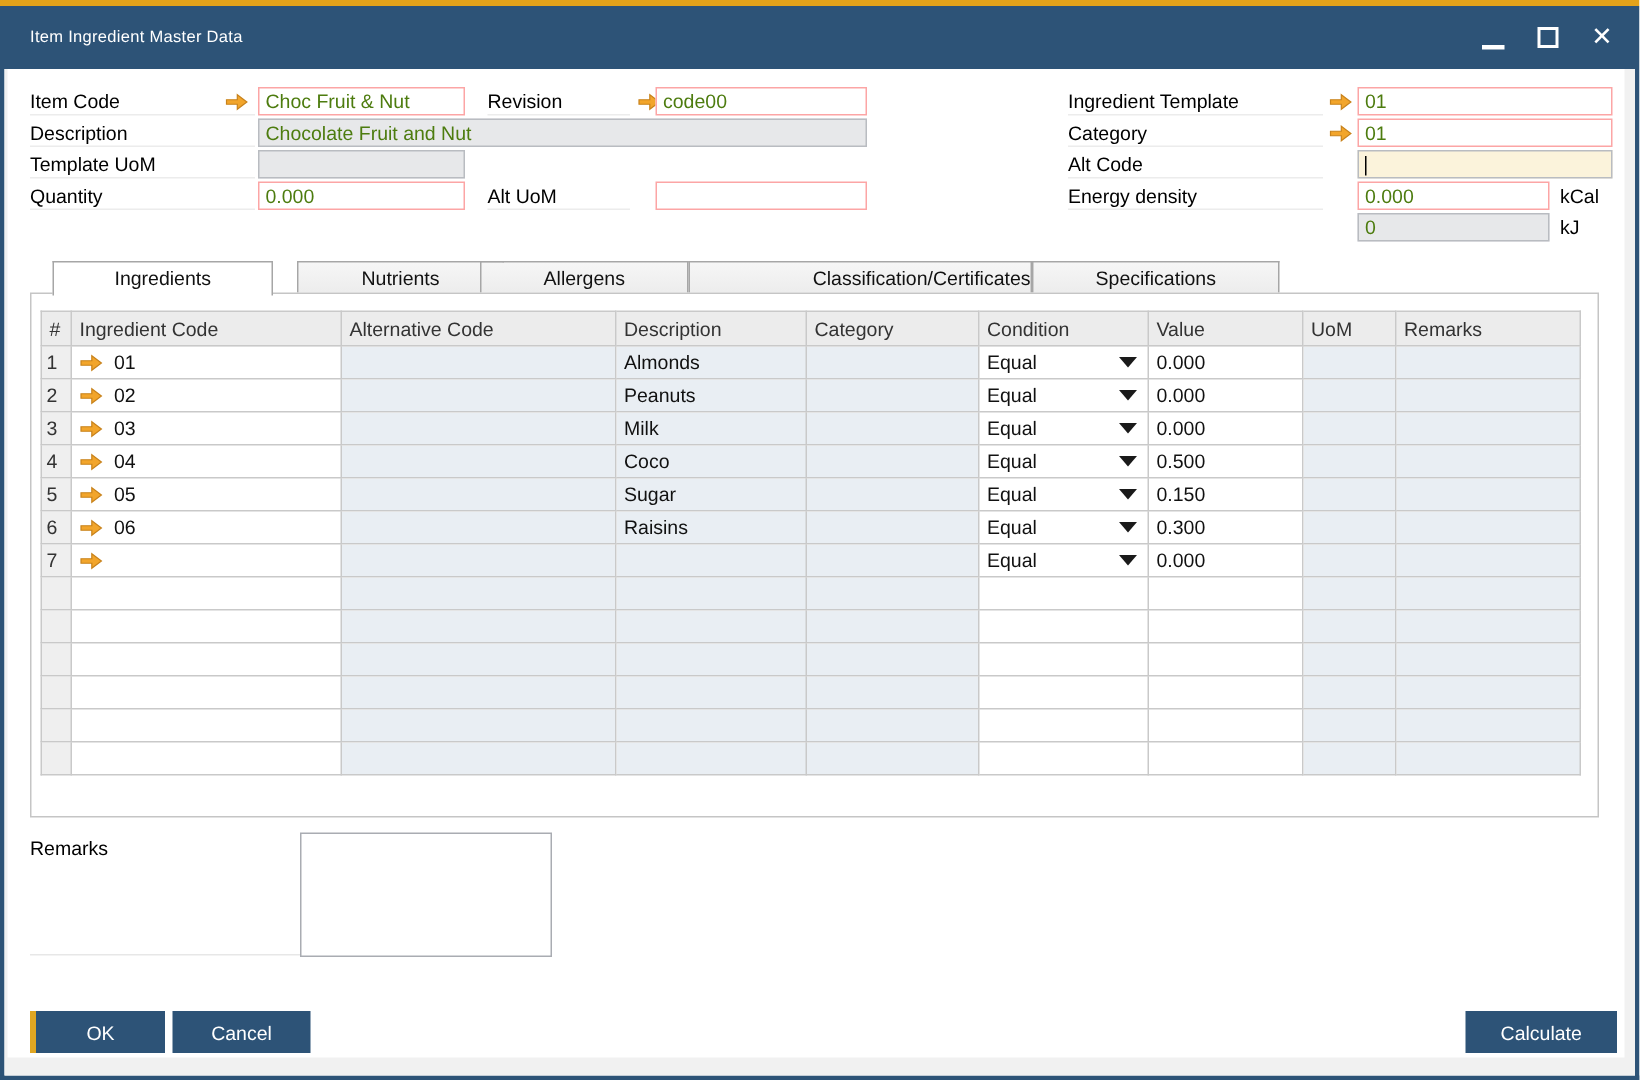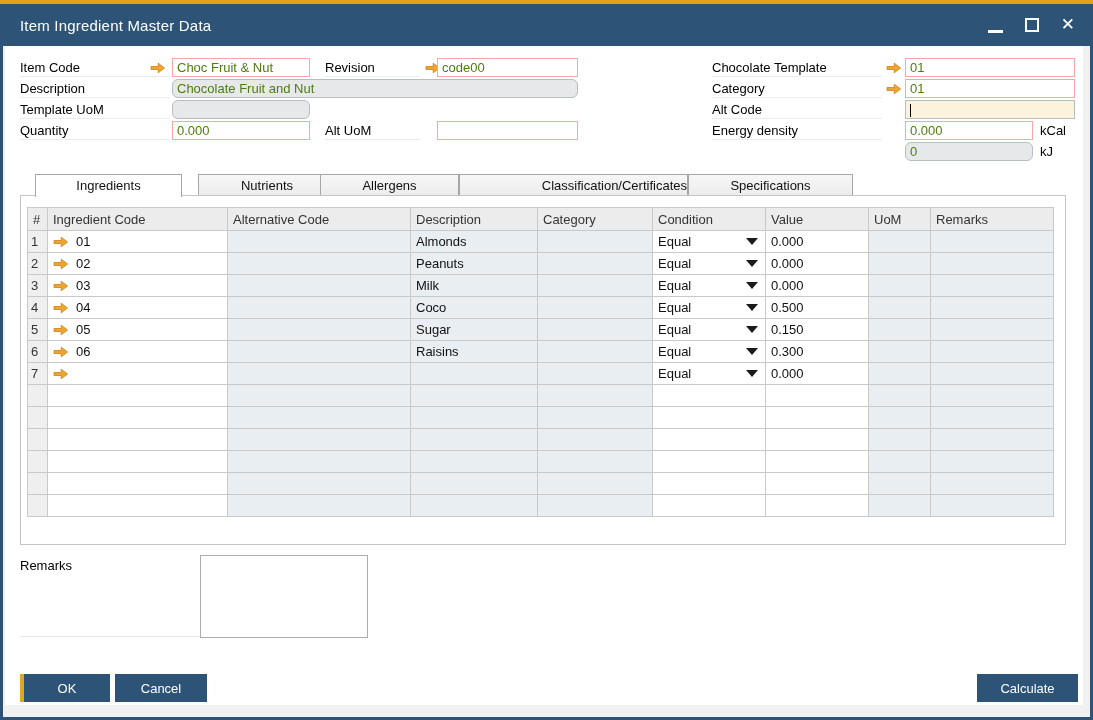--- a/index.html
+++ b/index.html
@@ -4,36 +4,36 @@
 <style>
   * { margin:0; padding:0; box-sizing:border-box; }
   html,body { width:1093px; height:720px; overflow:hidden;
     font-family:"Liberation Sans","DejaVu Sans",sans-serif; font-size:13px; color:#111; }
   .window { position:relative; width:1093px; height:720px; background:#fff; }
 
   
   .top-accent   { position:absolute; left:0; top:0; width:1093px; height:4px; background:#E3A21A; }
   .titlebar     { position:absolute; left:0; top:4px; width:1093px; height:42px; background:#2D5377;
                   display:flex; align-items:center; }
-  .titlebar-title { color:#fff; font-size:15px; padding-left:20px; letter-spacing:.2px; }
+  .titlebar-title { color:#fff; font-size:11px; padding-left:20px; letter-spacing:.2px; }
   .winctrls { position:absolute; right:18px; top:0; height:42px; display:flex; align-items:center; gap:22px; }
   .btn-min  { width:15px; height:3px; background:#fff; margin-top:12px; cursor:pointer; }
   .btn-max  { width:14px; height:14px; border:2px solid #fff; cursor:pointer; }
   .btn-close{ color:#fff; font-size:17px; font-weight:bold; line-height:14px; cursor:pointer; }
   .frame-left   { position:absolute; left:0; top:46px; width:3px;  height:674px; background:#2D5377; }
   .frame-right  { position:absolute; left:1090px; top:46px; width:3px; height:674px; background:#2D5377; }
   .frame-bottom { position:absolute; left:0; top:717px; width:1093px; height:3px; background:#2D5377; }
   .inner-gray   { position:absolute; left:3px; top:46px; width:1087px; height:671px; background:#F1F1F1; }
   .content      { position:absolute; left:5px; top:46px; width:1078px; height:659px; background:#fff; }
 
   
   .lbl { position:absolute; height:18px; line-height:18px; color:#000; border-bottom:1px solid #ECECEC; }
   .fld { position:absolute; height:19px; line-height:17px; border:1px solid #fca5a5; background:#fff;
          padding:0 4px; color:#4d7c0f; }
-  .fld.gray   { background:#E7E8EA; border-color:#B9BCC1;border-radius:6px; }
+  .fld.gray   { background:#E7E8EA; border-color:#B9BCC1; }
   .fld.yellow { background:#FBF3DB; border-color:#B9BCC1; }
   .unit { position:absolute; height:18px; line-height:18px; color:#000; }
   .caret { display:inline-block; width:1px; height:13px; background:#000; vertical-align:middle; }
   .arrow-ic { position:absolute; width:16px; height:12px; cursor:pointer; }
 
   
   .tab { position:absolute; top:174px; height:22px; line-height:21px; text-align:center;
          background:linear-gradient(#F6F6F6,#ECECEC); border:1px solid #A6A6A6; border-bottom:none;
          color:#111; cursor:pointer; z-index:1; }
   .tab.active { background:#fff; height:23px; z-index:3; }
@@ -112,21 +112,21 @@
 
   <div class="lbl" style="left:20px; top:101px; width:150px;">Template UoM</div>
   <div class="fld gray" style="left:172px; top:100px; width:138px;"></div>
 
   <div class="lbl" style="left:20px; top:122px; width:150px;">Quantity</div>
   <div class="fld" style="left:172px; top:121px; width:138px;">0.000</div>
 
   <div class="lbl" style="left:325px; top:122px; width:95px;">Alt UoM</div>
   <div class="fld" style="left:437px; top:121px; width:141px;"></div>
 
-  <div class="lbl" style="left:712px; top:59px; width:170px;">Chocolate Template</div>
+  <div class="lbl" style="left:712px; top:59px; width:170px;">Ingredient Template</div>
   <svg class="arrow-ic" style="left:886px; top:62px;" viewBox="0 0 16 12">
       <use href="#orange-arrow"></use>
     </svg>
   <div class="fld" style="left:905px; top:58px; width:170px;">01</div>
 
   <div class="lbl" style="left:712px; top:80px; width:170px;">Category</div>
   <svg class="arrow-ic" style="left:886px; top:83px;" viewBox="0 0 16 12">
       <use href="#orange-arrow"></use>
     </svg>
   <div class="fld" style="left:905px; top:79px; width:170px;">01</div>

